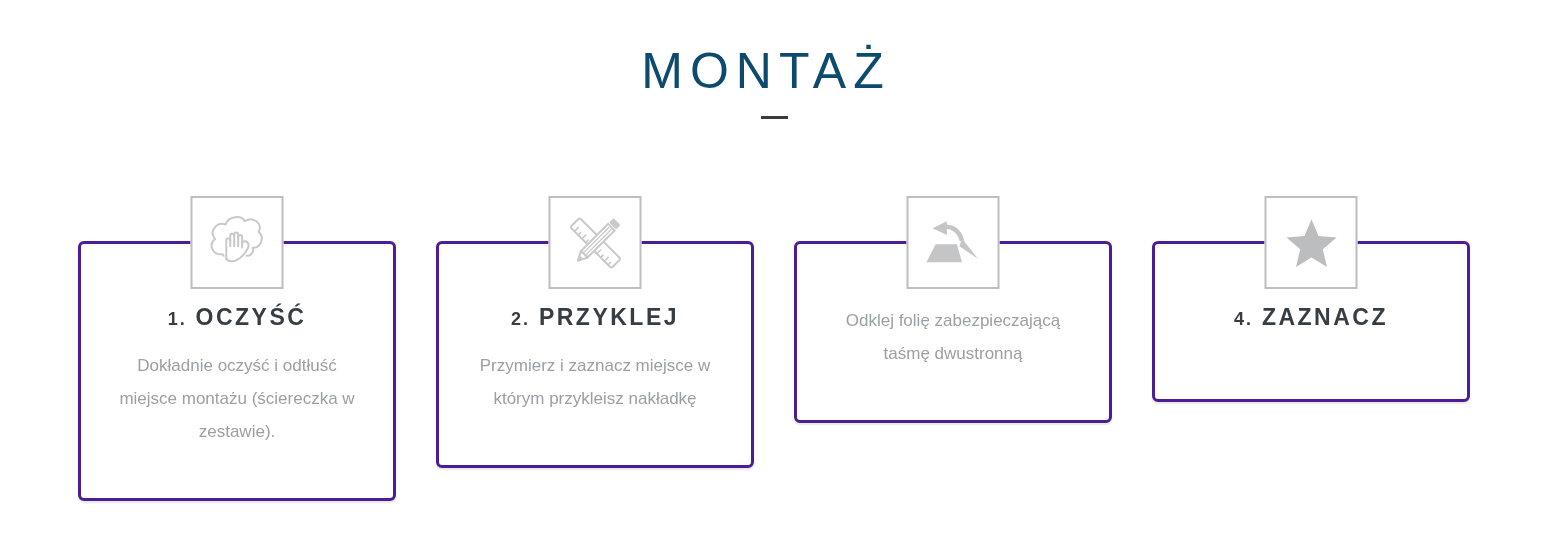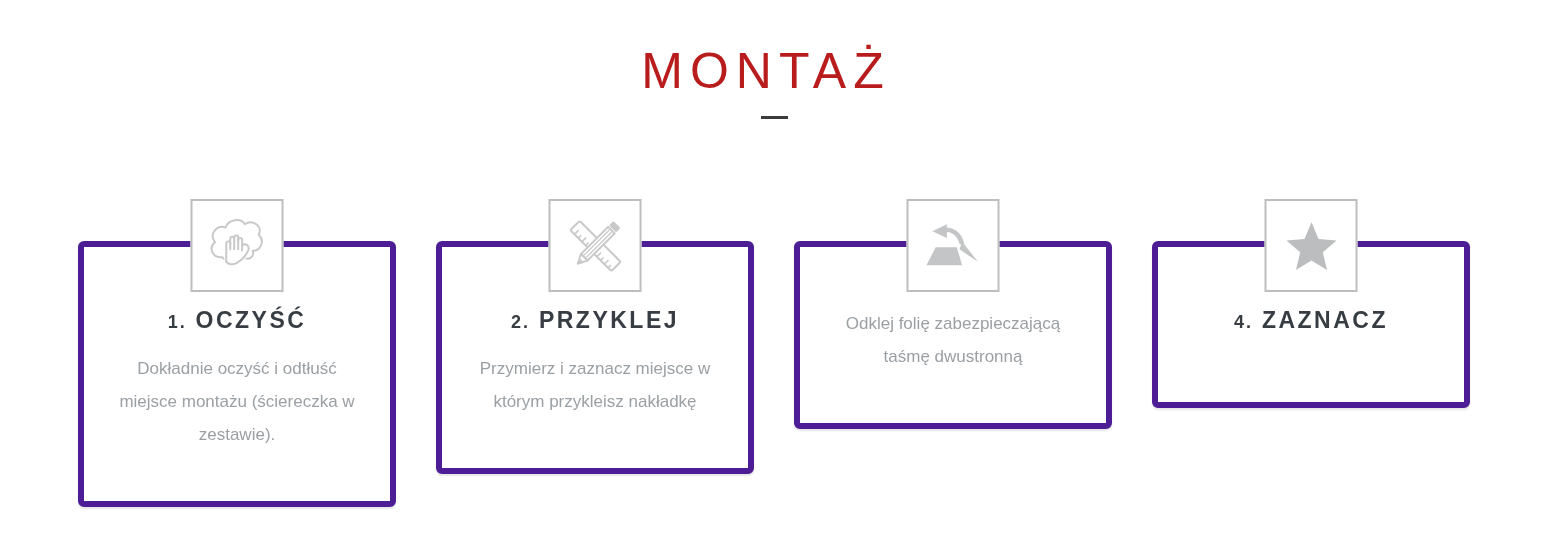--- a/index.html
+++ b/index.html
@@ -9,41 +9,41 @@
     background: #ffffff;
     font-family: "Liberation Sans", sans-serif;
     overflow: hidden;
   }
   .section-header { text-align: center; }
   .page-title {
     margin: 44px 16px 0 0;
     font-size: 50px;
     font-weight: 300;
     letter-spacing: 7px;
-    color: #b91c1c;
+    color: #0c4a6e;
     line-height: 1.1;
   }
   .title-underline {
     width: 27px; height: 3px;
     background: #3b3b3b;
     margin: 17px auto 0 auto;
   }
   .steps {
     display: flex;
     align-items: flex-start;
     gap: 40px;
     width: 1392px;
     margin: 76px auto 0 auto;
   }
   .card {
     position: relative;
     flex: 1 1 0;
     margin-top: 46px;
     background: #ffffff;
-    border: 6px solid #4c1d95;
+    border: 3px solid #4c1d95;
     border-radius: 6px;
     box-shadow: 0 2px 2px rgba(0,0,0,0.10);
     padding: 60px 26px 50px 26px;
     text-align: center;
   }
   .icon-box {
     position: absolute;
     top: -48px;
     left: 50%;
     transform: translateX(-50%);

